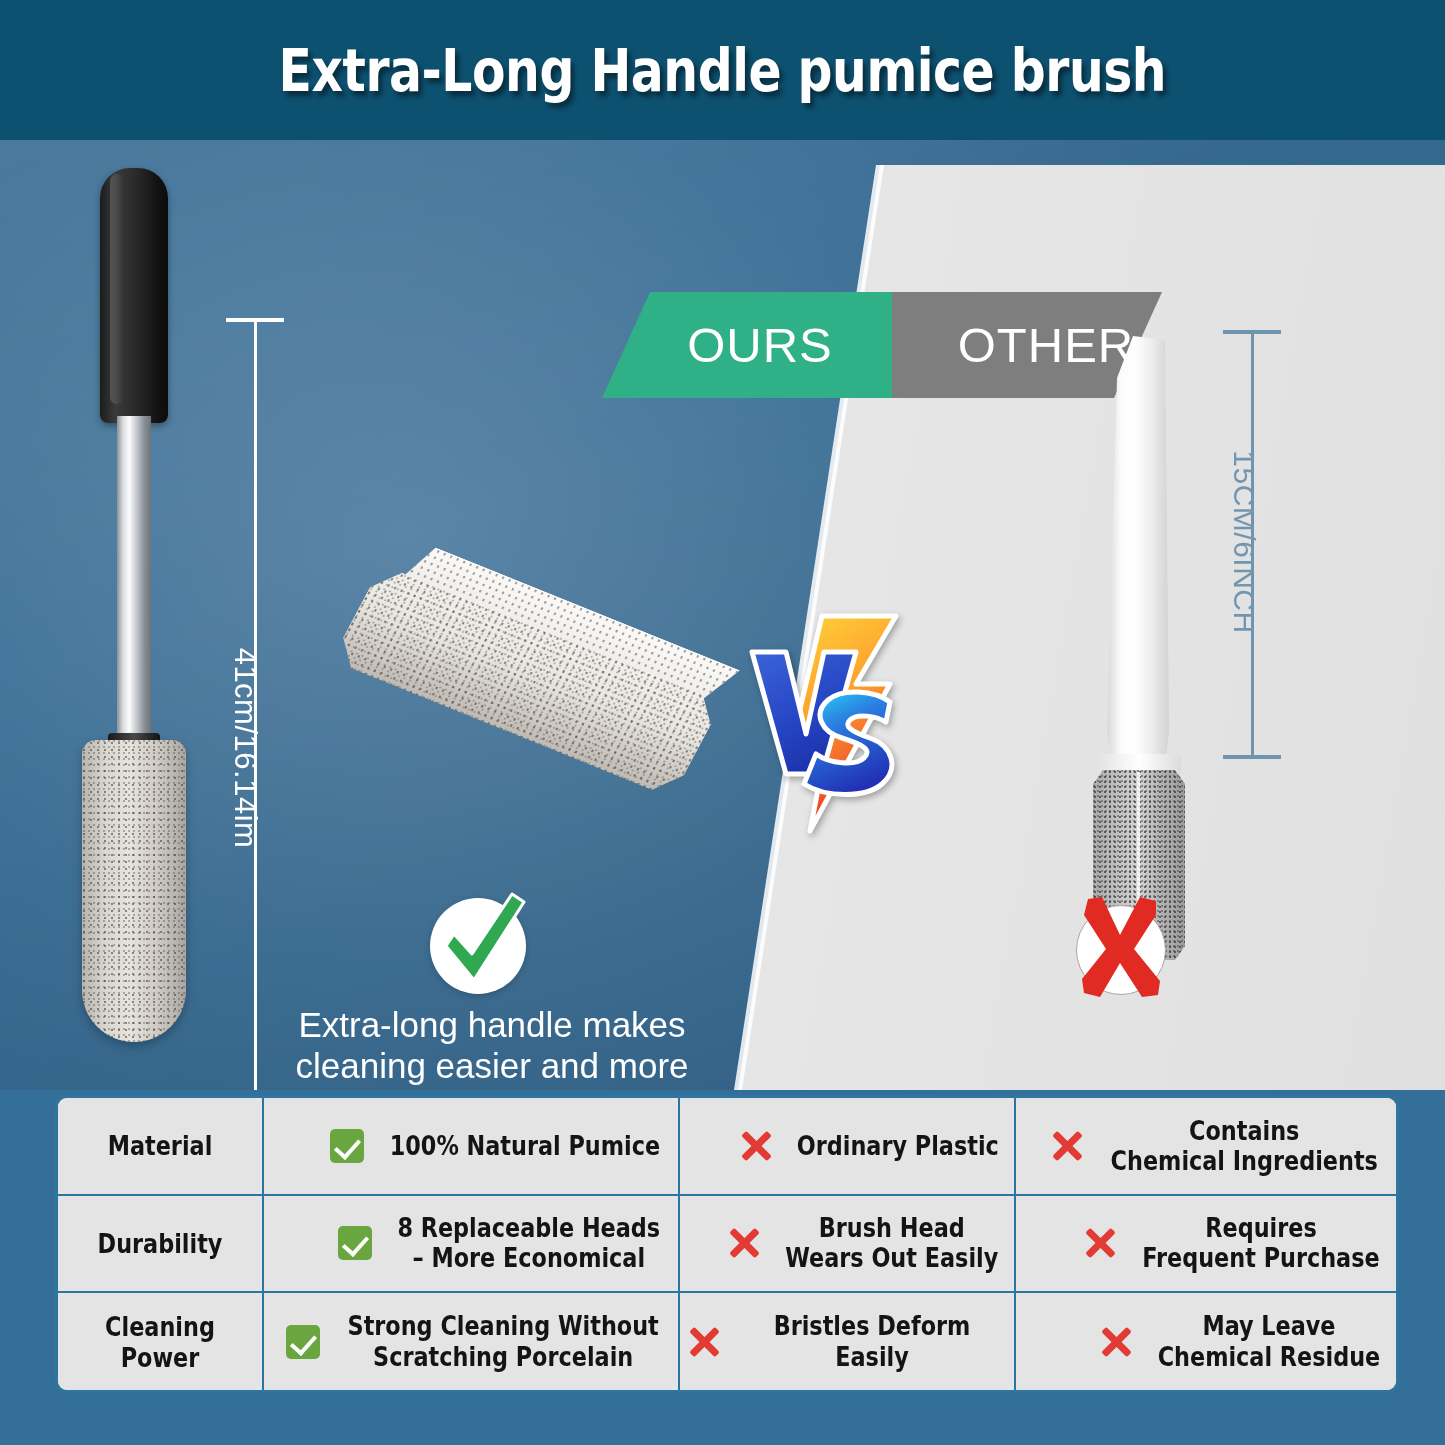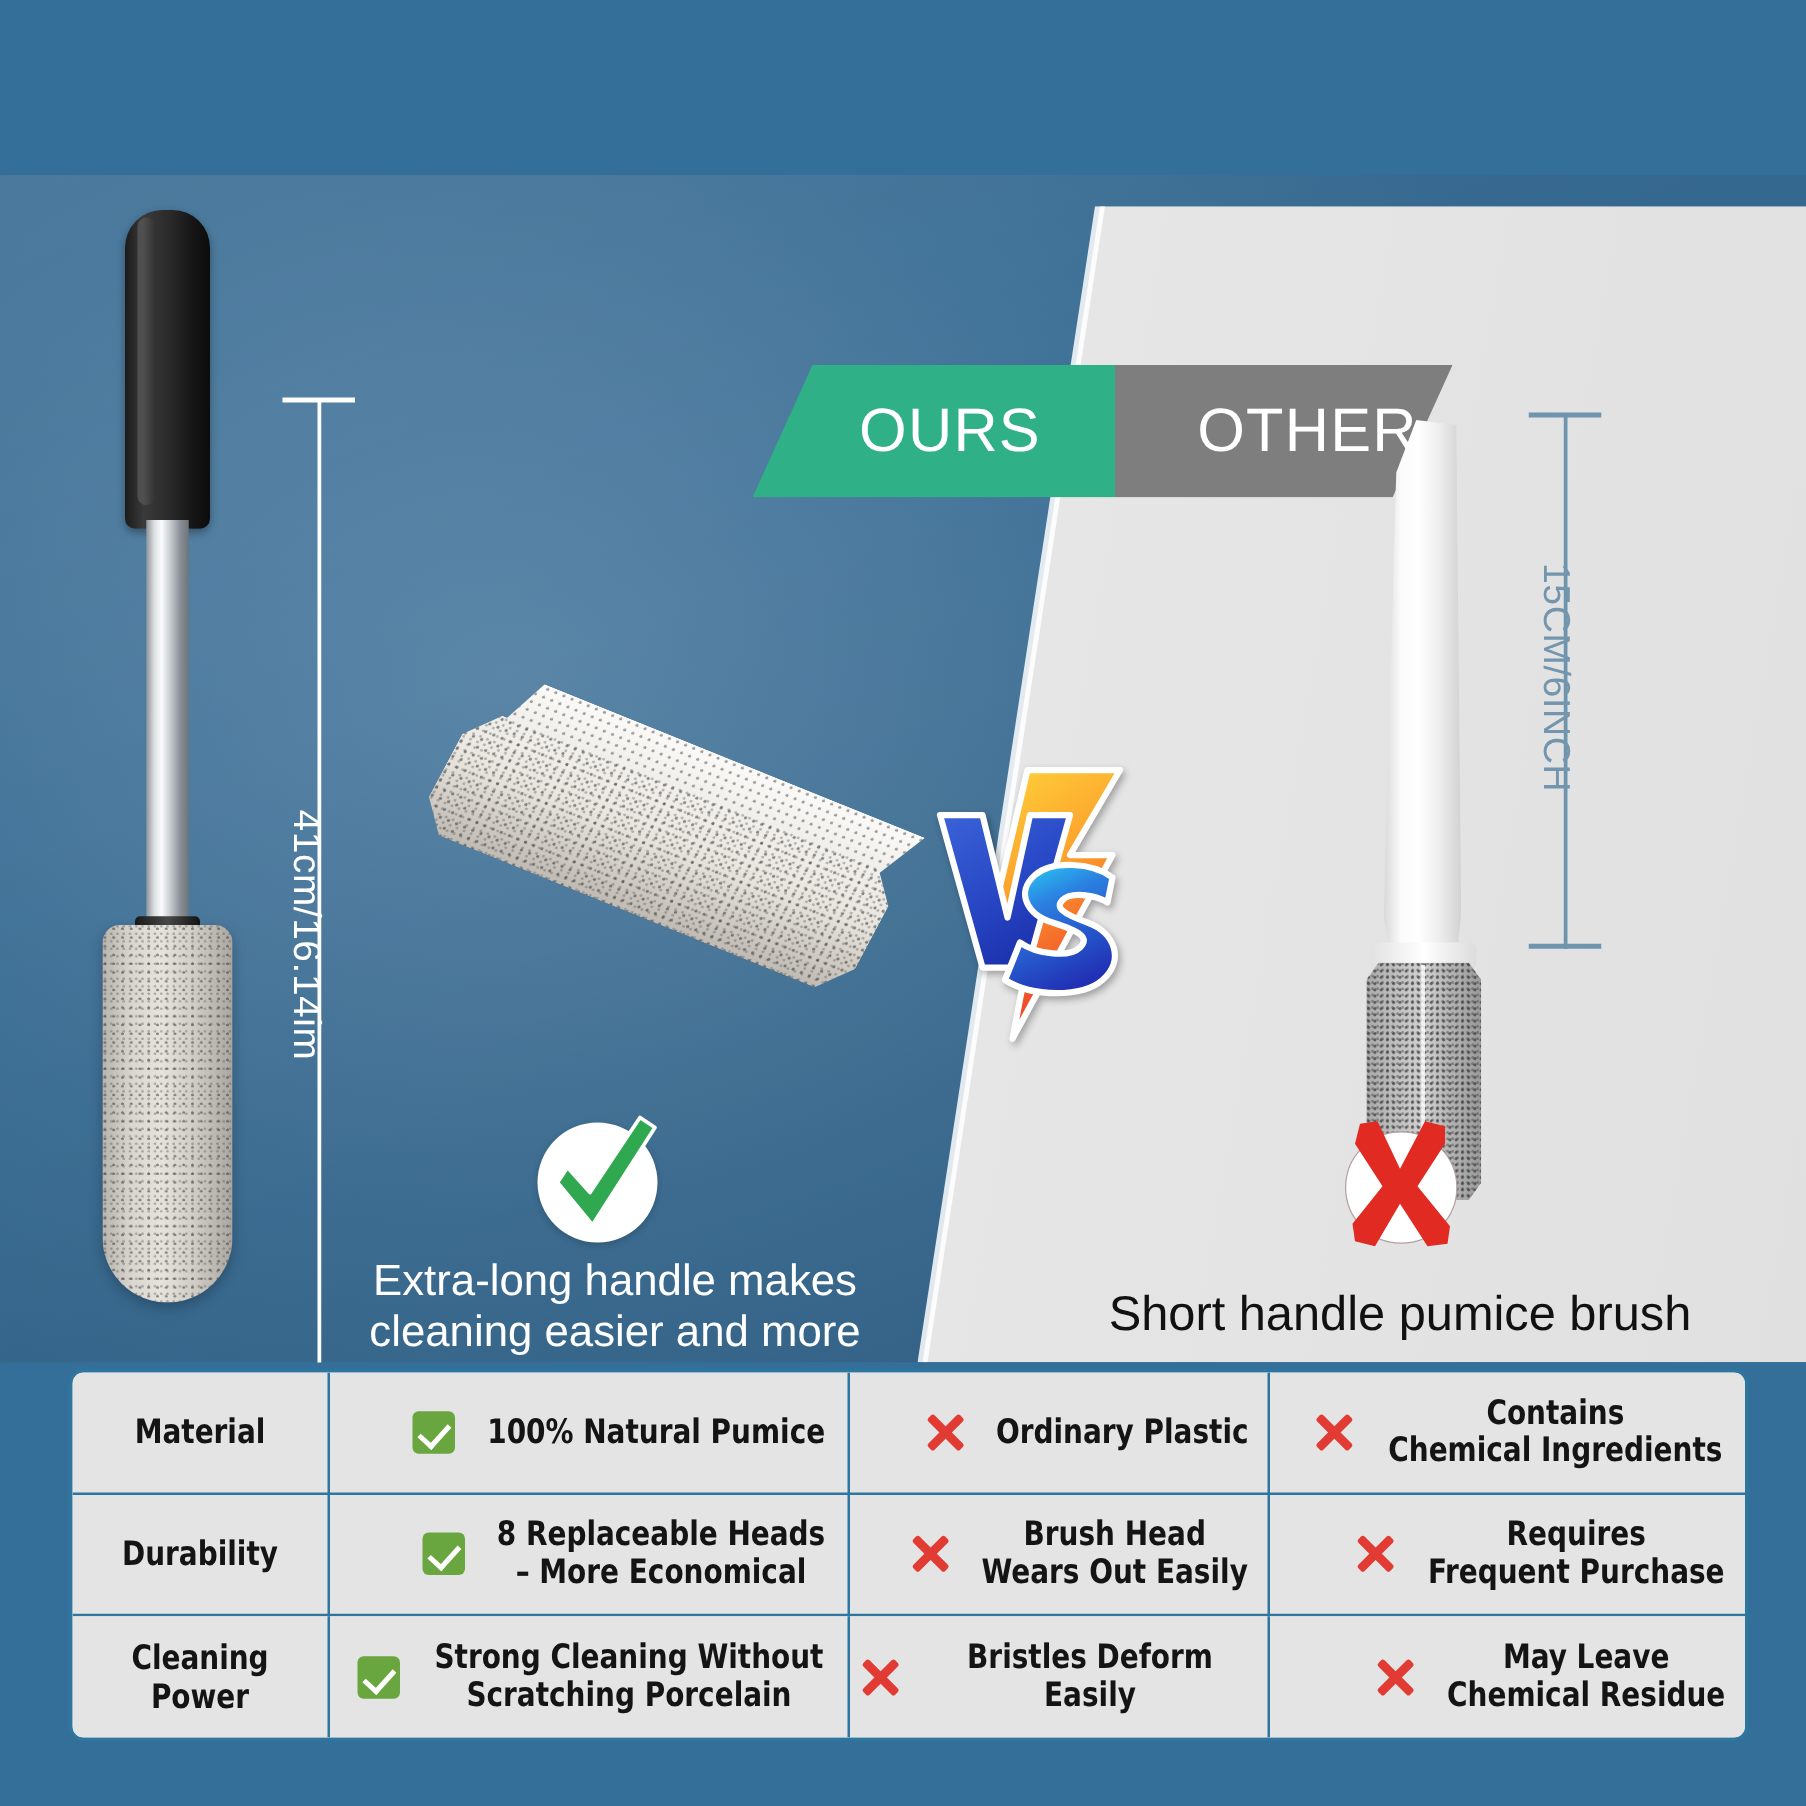--- a/index.html
+++ b/index.html
@@ -276,20 +276,23 @@
 
   .bottom-strip{
     position:absolute;left:0;top:1393px;width:1445px;height:52px;background:#336f99;
   }
 </style>
 </head>
 <body>
 
 <div class="page">
 
+  <div class="header">
+    <div class="header-title">Extra-Long Handle pumice brush</div>
+  </div>
 
   <div class="stage">
     <div class="stage-vignette"></div>
     <div class="gray-panel"></div>
     <div class="gray-panel-edge"></div>
 
     <div class="banner">
       <div class="banner-ours">
         <span class="banner-label">OURS</span>
       </div>
@@ -367,21 +370,20 @@
       <div class="cap-b"></div>
       <div class="txt">15CM/6INCH</div>
     </div>
 
     <div class="x-badge">
       <div class="circle"></div>
       <svg viewBox="0 0 120 110" xmlns="http://www.w3.org/2000/svg">
         <path d="M28 4 L42 2 L60 40 L80 2 L96 6 L96 20 L74 54 L100 86 L98 100 L82 102 L60 68 L40 102 L24 98 L22 84 L46 54 L24 20 Z" fill="#e02a22"></path>
       </svg>
     </div>
-    <div class="caption-right">Short handle pumice brush</div>
   </div>
 
   <div class="table-wrap">
     <table class="cmp">
       <colgroup>
         <col class="col-feature">
           <col class="col-product">
           <col class="col-plastic">
           <col class="col-chem">
       </colgroup>

